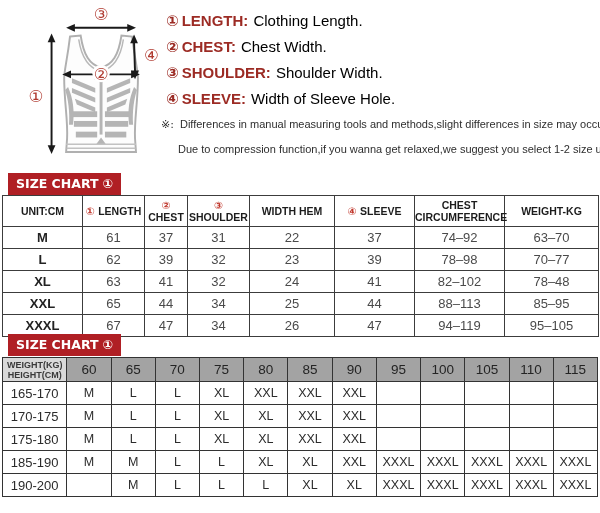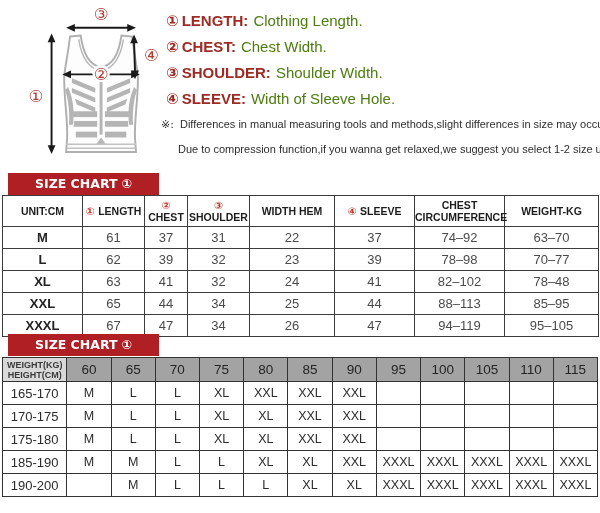--- a/index.html
+++ b/index.html
@@ -4,27 +4,27 @@
 <style>
   html,body{margin:0;padding:0;background:#fff;}
   .page{position:relative;width:600px;height:513px;background:#fff;overflow:hidden;
         font-family:"Liberation Sans","DejaVu Sans",sans-serif;}
   
   .diagram-svg{position:absolute;left:4px;top:2px;}
   .legend{position:absolute;left:166px;top:8px;width:430px;}
   .legend-item{line-height:26px;font-size:15px;white-space:nowrap;}
   .legend-num{color:var(--legend_red);font-weight:bold;font-family:"DejaVu Sans","Liberation Sans",sans-serif;margin-right:3px;}
   .legend-label{color:var(--legend_red);font-weight:bold;margin-right:5px;text-align:right;}
-  .legend-desc{color:#4d7c0f;}
+  .legend-desc{color:#000000;}
   .notes{position:absolute;left:161px;top:112px;width:436px;font-size:11px;color:#2e2e2e;}
   .note-line{line-height:25px;white-space:nowrap;}
   .note-prefix{font-family:"DejaVu Sans","Liberation Sans",sans-serif;margin-right:6px;}
   .note-line.second{padding-left:17px;}
   
-  .badge{position:absolute;left:8px;height:22px;line-height:22px;padding:0 27px;
+  .badge{position:absolute;left:8px;height:22px;line-height:22px;padding:0 8px;
          background:var(--badge_red);color:#fff;font-size:12.5px;font-weight:bold;
          font-family:"DejaVu Sans","Liberation Sans",sans-serif;}
   .badge.b1{top:173px;}
   .badge.b2{top:334px;}
   
   table{border-collapse:collapse;table-layout:fixed;}
   .t1{position:absolute;left:2px;top:195px;width:596px;}
   .t1 th,.t1 td{border:1px solid #3c3c3c;text-align:center;vertical-align:middle;padding:0;}
   .t1 th{height:30px;font-size:10.5px;font-weight:bold;color:#1c1c1c;background:#fff;}
   .t1 td{height:21px;font-size:13px;color:#4a4a4a;background:#fff;}

